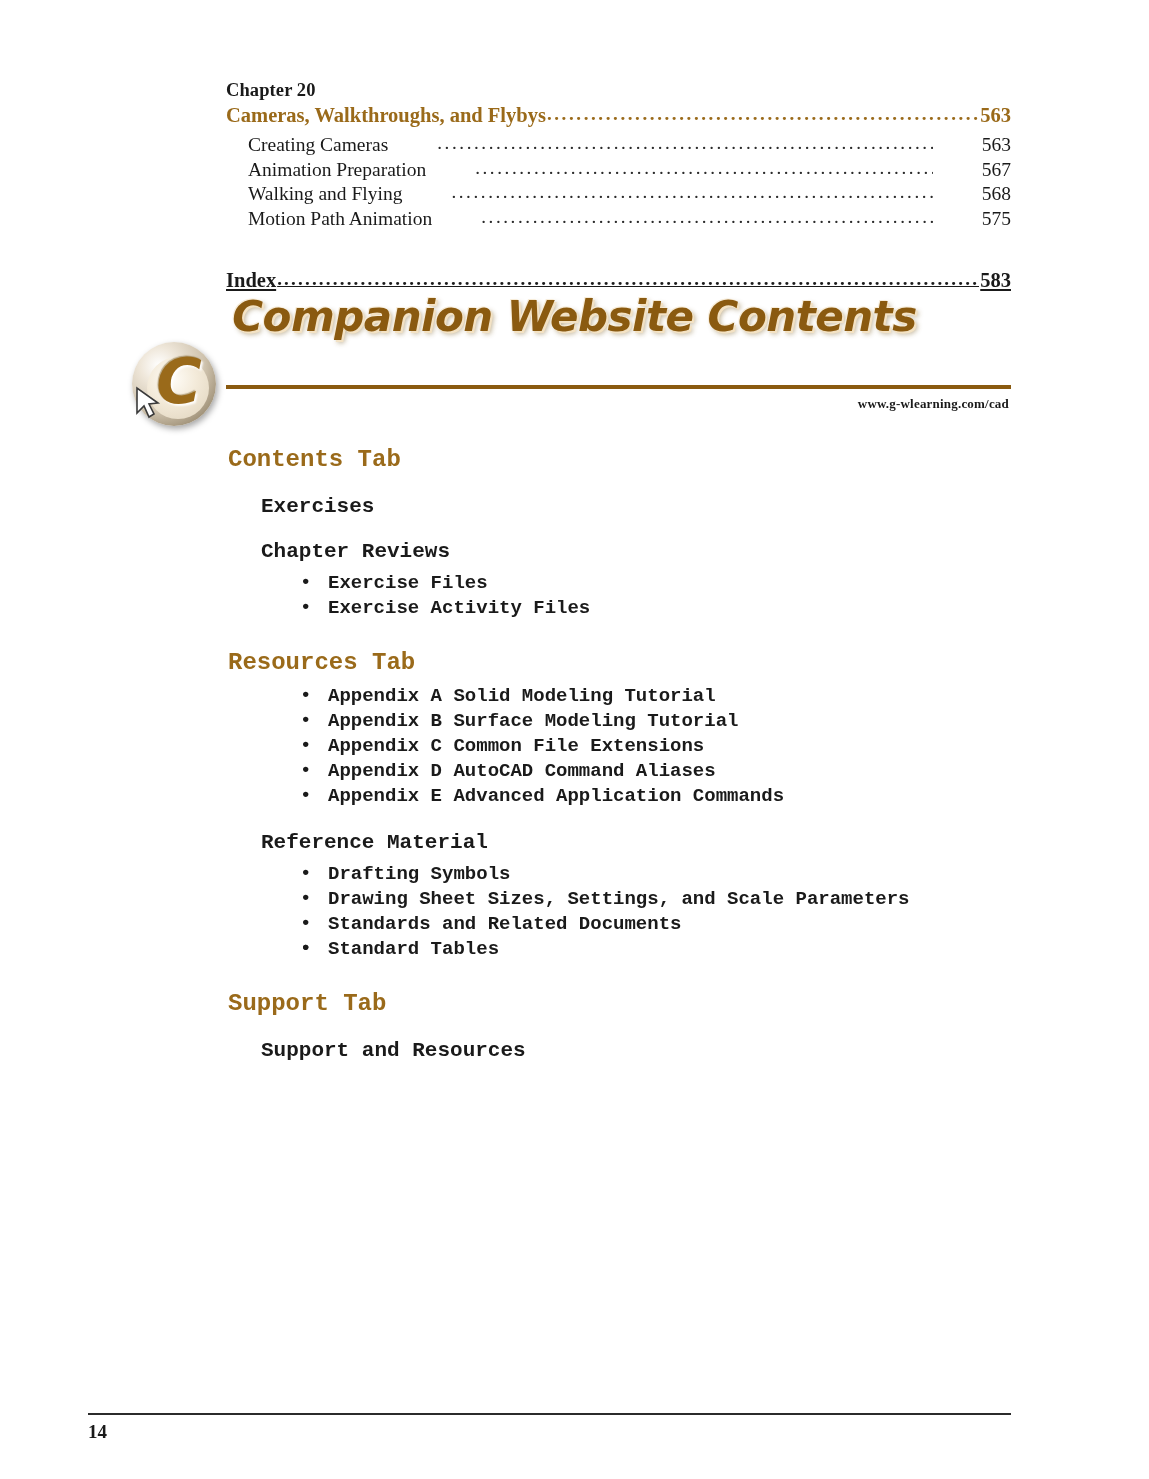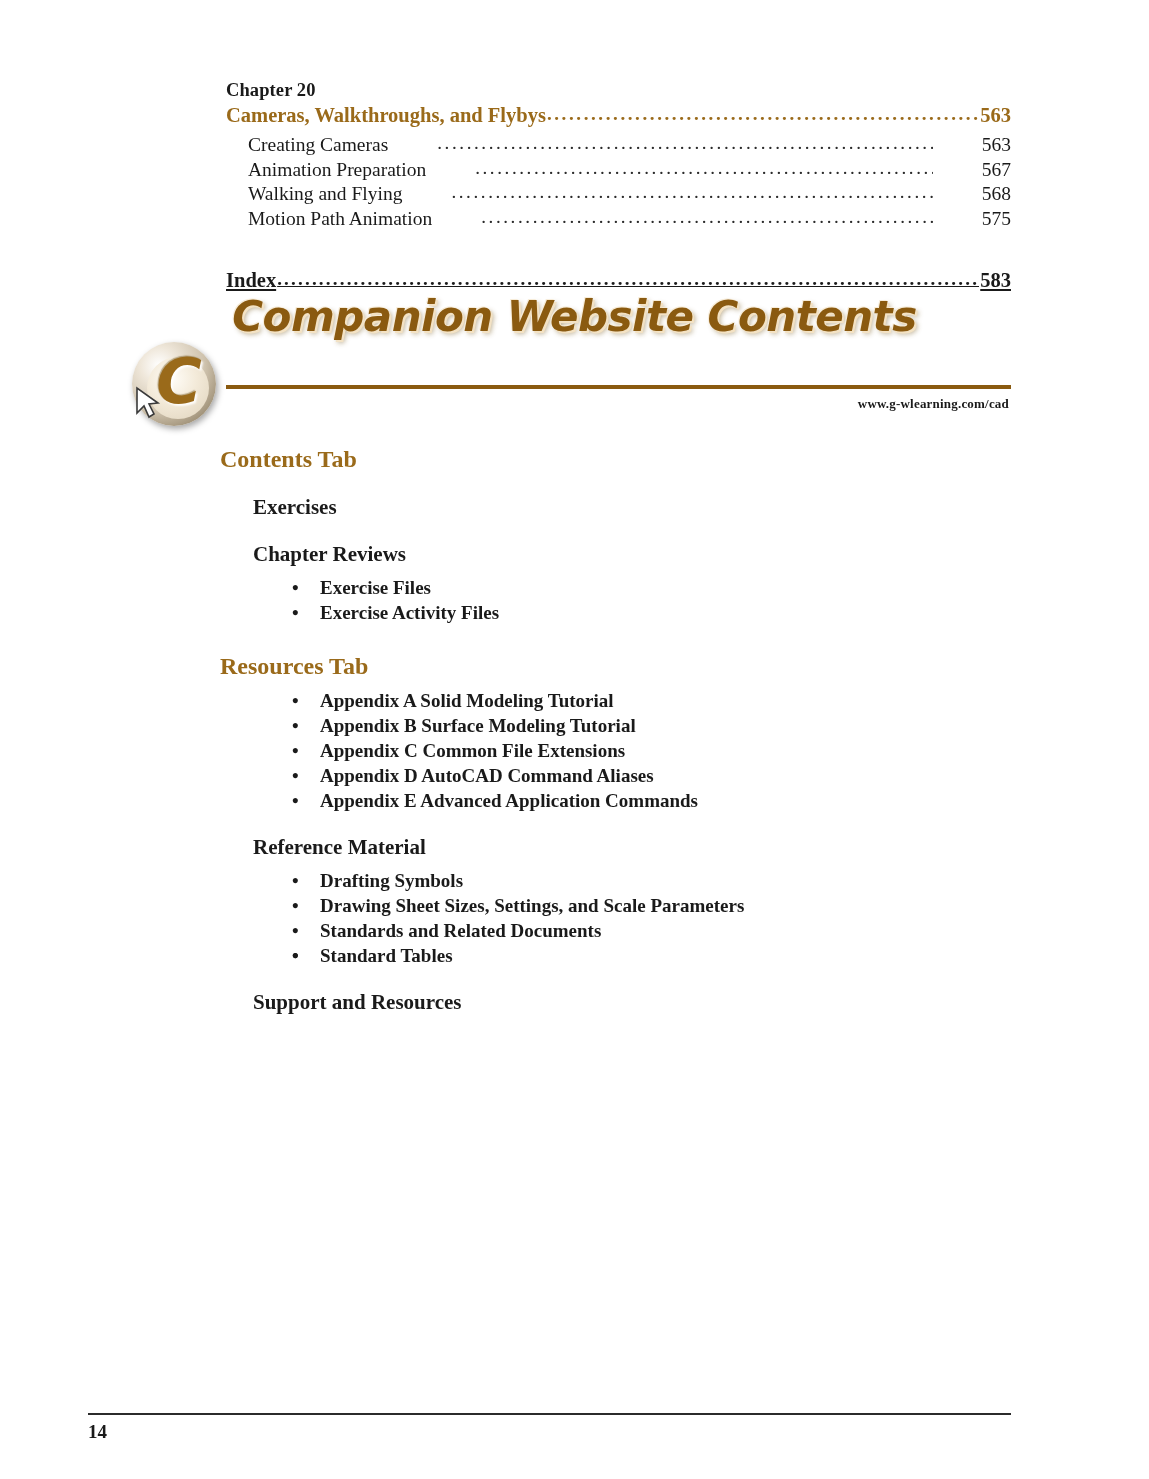--- a/index.html
+++ b/index.html
@@ -176,23 +176,24 @@
     position: absolute;
     left: 6px;
     top: 48px;
     width: 30px;
     height: 34px;
   }
 
   
   .contents {
     position: absolute;
-    left: 220px;
+    left: 228px;
     top: 446px;
     width: 800px;
+    font-family: Liberation Mono, monospace;
   }
   .tab-head {
     font-size: 24px;
     font-weight: bold;
     color: #9a6a1a;
     margin-top: 28px;
     margin-bottom: 2px;
   }
   .tab-head.first { margin-top: 0; }
 
@@ -370,19 +371,20 @@
       </li>
       <li>
         <span class="bullet">•</span>
       </li>
       <li>
         <span class="bullet">•</span>
         <span>Standard Tables</span>
       </li>
     </ul>
 
+    <div class="tab-head">Support Tab</div>
     <div class="sub-head">Support and Resources</div>
   </div>
 
   <div class="footer-rule"></div>
   <div class="folio">14</div>
 
 </div>
 
 </body></html>

